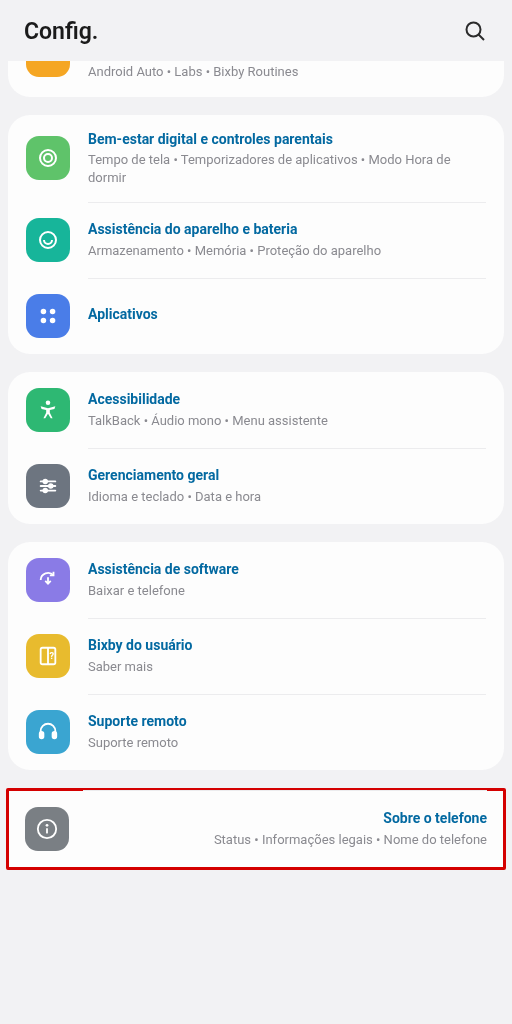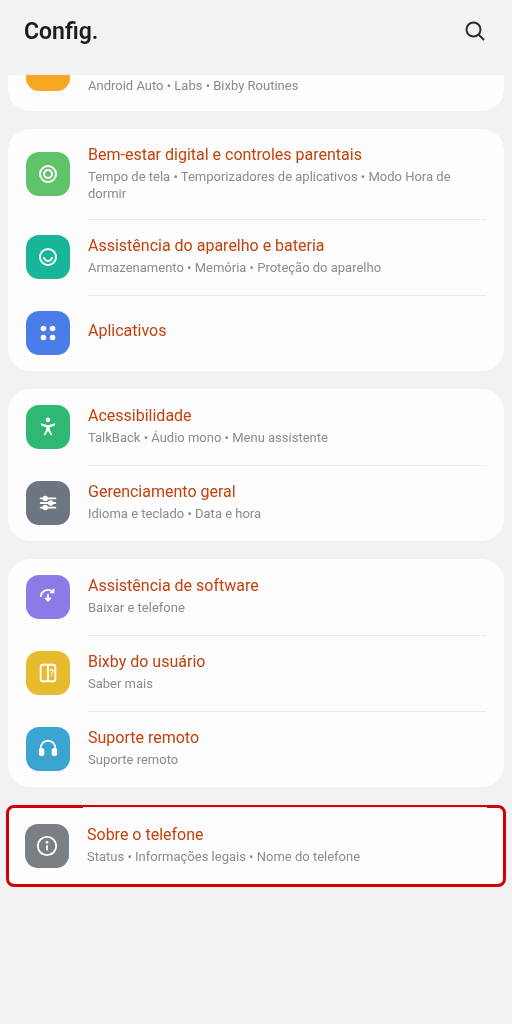--- a/index.html
+++ b/index.html
@@ -24,21 +24,21 @@
     width: 26px; height: 26px;
     display: flex; align-items: center; justify-content: center;
   }
   .card {
     background: #fdfdfd;
     border-radius: 22px;
     margin: 0 8px 18px 8px;
     overflow: hidden;
   }
   .card.cropped-top {
-    margin-top: 16px;
+    margin-top: 2px;
     border-top-left-radius: 0;
     border-top-right-radius: 0;
     position: relative;
   }
   .row {
     display: flex;
     align-items: center;
     padding: 16px 18px 16px 18px;
     position: relative;
   }
@@ -65,37 +65,38 @@
   .ic-teal   { background: #17b59a; }
   .ic-blue   { background: #4a7de8; }
   .ic-gray   { background: #6d7580; }
   .ic-greenA { background: #2eb873; }
   .ic-purple { background: #8a7be6; }
   .ic-yellow { background: #e8bb2e; }
   .ic-cyan   { background: #3aa5d1; }
   .ic-gray2  { background: #7a7f84; }
   .txt { flex: 1; min-width: 0; }
   .title {
-    font-size: 16px;
-    font-weight: 400;
+    font-size: 14px;
+    font-weight: 700;
     line-height: 1.25;
     margin-bottom: 3px;
-    color: #c2410c;
+    color: #0369a1;
   }
   .sub {
     font-size: 13px;
     color: #8a8a90;
     line-height: 1.35;
   }
   .highlight {
     border: 3px solid #d40000;
-    border-radius: 8px;
+    border-radius: 2px;
     margin: 0 6px 18px 6px;
     background: #fdfdfd;
     position: relative;
+    text-align: right;
   }
   .highlight::before {
     content: "";
     position: absolute;
     top: -1px;
     left: 74px;
     right: 16px;
     height: 1px;
     background: #ececee;
   }

